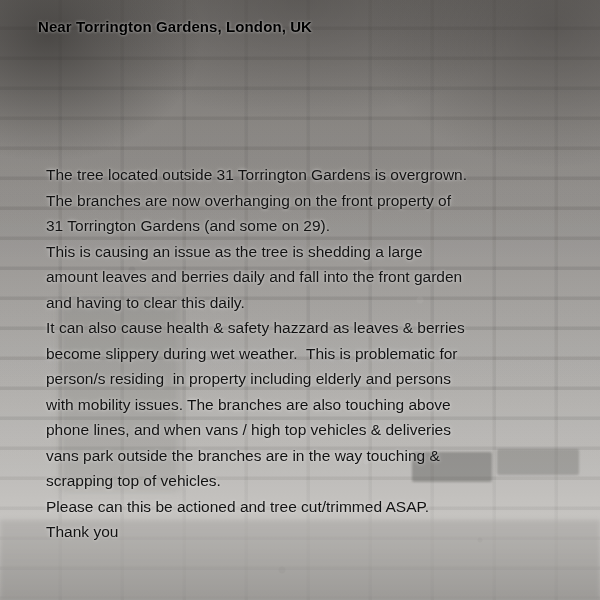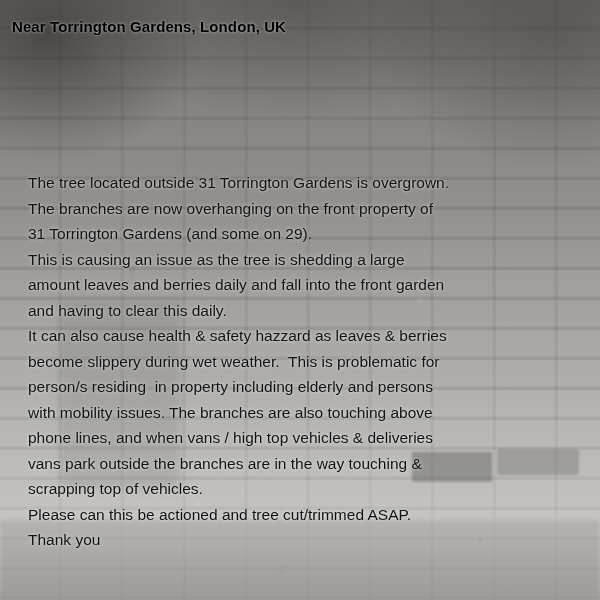--- a/index.html
+++ b/index.html
@@ -94,21 +94,21 @@
     position: absolute;
     left: 60px; top: 300px; width: 120px; height: 190px;
     background: rgba(120,118,115,0.22);
     filter: blur(4px);
   }
 
   
   .content {
     position: absolute;
     inset: 0;
-    padding: 18px 22px 12px 12px;
+    padding: 18px 22px 12px 38px;
     box-sizing: border-box;
   }
 
   .report-title {
     font-size: 15px;
     font-weight: bold;
     color: #000000;
     letter-spacing: 0.1px;
     margin: 0 0 6px 0;
     text-shadow: 0 0 3px rgba(255,255,255,0.65);
@@ -117,21 +117,21 @@
   .report-body {
     margin-top: 68px;
     font-size: 15.5px;
     line-height: 25.5px;
     color: #121212;
     text-shadow: 0 0 3px rgba(255,255,255,0.55), 0 0 6px rgba(255,255,255,0.35);
     white-space: pre-wrap;
     word-wrap: break-word;
   }
   .report-body p {
-    margin: 16px;
+    margin: 8px;
   }
 </style>
 </head>
 <body>
 
 <div id="report-card">
 
   <div class="photo-bg"></div>
   <div class="photo-noise"></div>
   <div class="photo-shape-d"></div>

